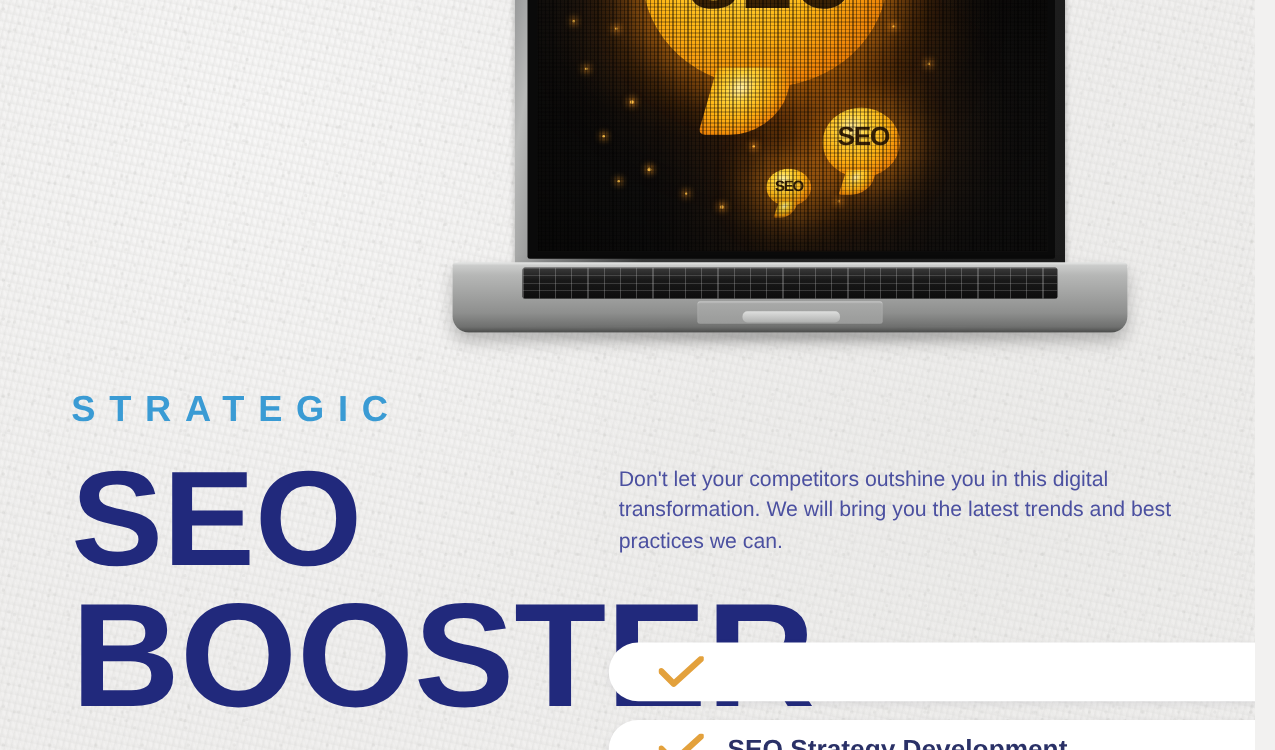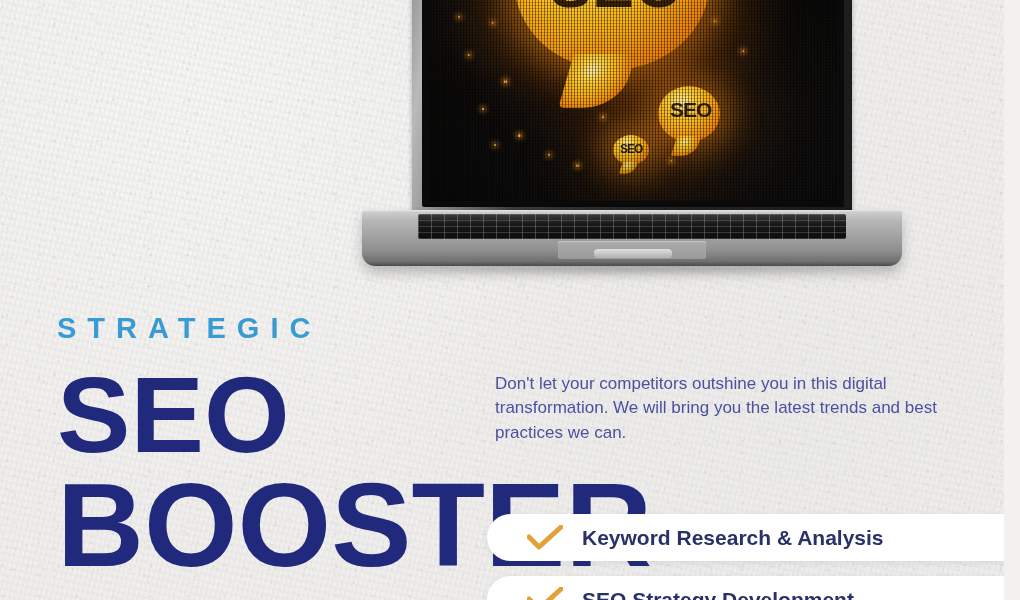--- a/index.html
+++ b/index.html
@@ -357,21 +357,20 @@
   <div id="eyebrow">STRATEGIC</div>
   <div id="headline-1" class="headline">SEO</div>
   <div id="headline-2" class="headline">BOOSTER</div>
 
   <p id="description">Don't let your competitors outshine you in this digital transformation. We will bring you the latest trends and best practices we can.</p>
 
   <div id="pill-0" class="pill">
     <svg class="pill-check" viewBox="0 0 36 26">
       <path d="M2 12 L12 22 L34 2" fill="none" stroke="#e3a13c" stroke-width="5" stroke-linecap="round" stroke-linejoin="round"></path>
     </svg>
-    <span class="pill-label">Keyword Research &amp; Analysis</span>
   </div>
 
   <div id="pill-1" class="pill">
     <svg class="pill-check" viewBox="0 0 36 26">
       <path d="M2 12 L12 22 L34 2" fill="none" stroke="#e3a13c" stroke-width="5" stroke-linecap="round" stroke-linejoin="round"></path>
     </svg>
     <span class="pill-label">SEO Strategy Development</span>
   </div>
 
 </div>

